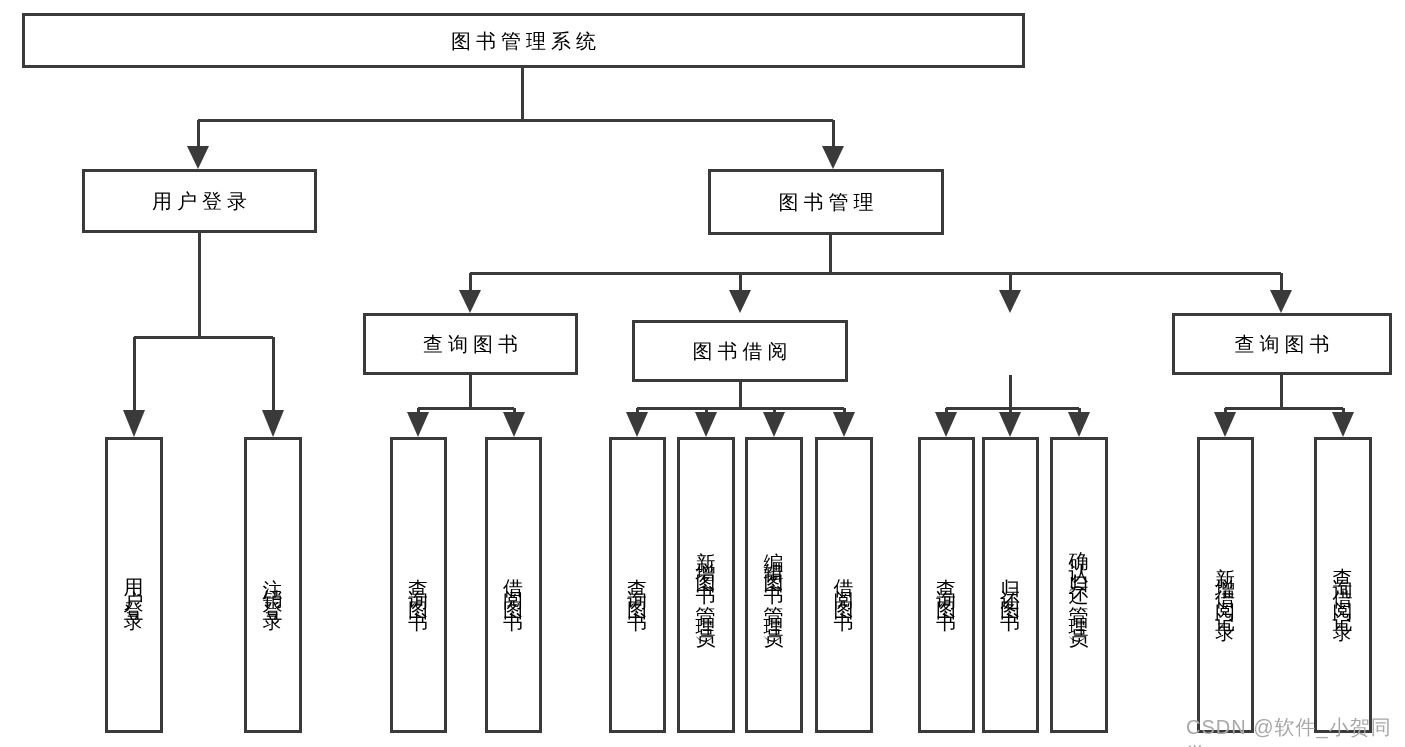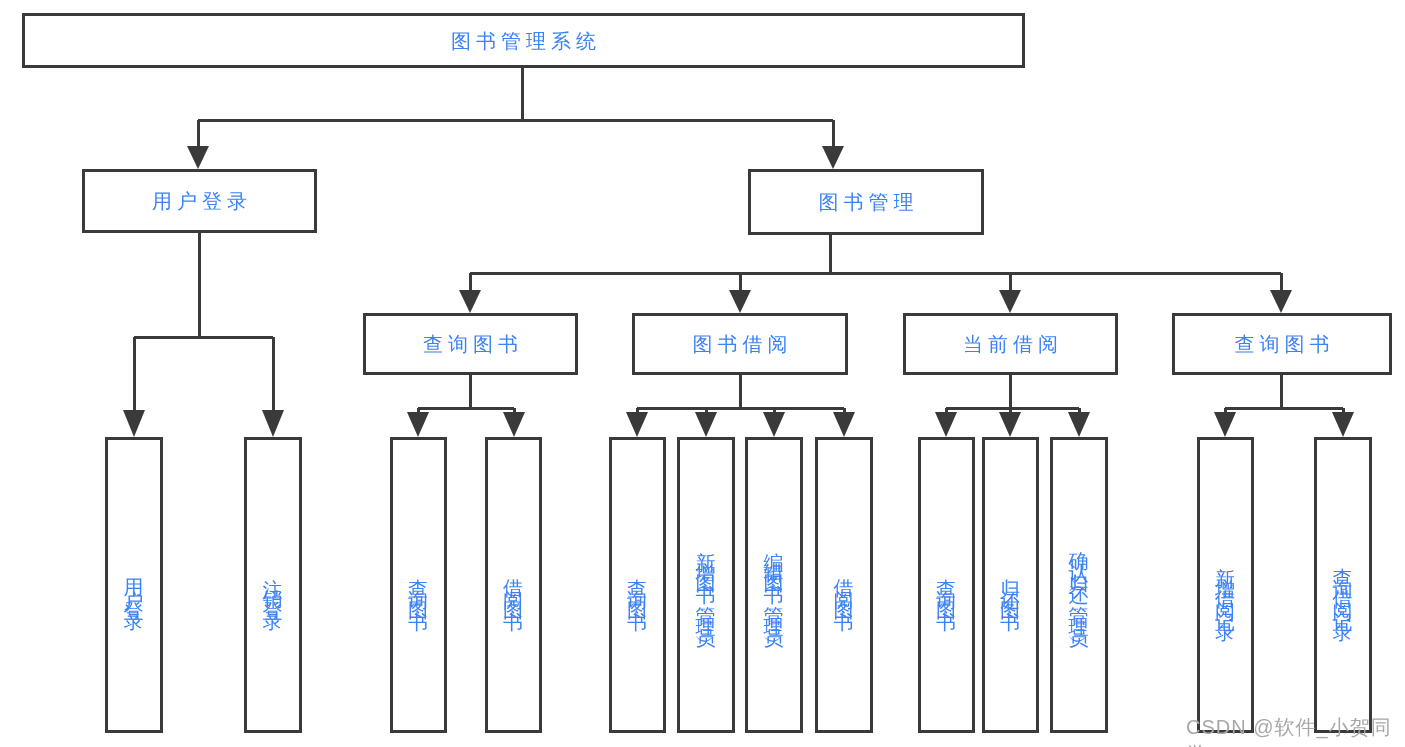--- a/index.html
+++ b/index.html
@@ -7,21 +7,21 @@
     position:relative;width:1405px;height:747px;background:#ffffff;overflow:hidden;
     font-family:"Liberation Sans","DejaVu Sans",sans-serif;
   }
   .connectors{position:absolute;left:0;top:0;width:1405px;height:747px;}
   .connectors .ln{stroke:#3a3a3a;stroke-width:3;fill:none;}
   .connectors .ah{fill:#3a3a3a;stroke:none;}
   .node{
     position:absolute;box-sizing:border-box;background:#ffffff;
     border:3px solid #3a3a3a;display:flex;align-items:center;justify-content:center;
   }
-  .lbl{color:#3b82f6;font-size:20px;line-height:1;white-space:nowrap;}
+  .lbl{color:#000000;font-size:20px;line-height:1;white-space:nowrap;}
   .h .lbl{letter-spacing:5px;padding-left:5px;}
   .v .lbl{
     writing-mode:vertical-rl;text-orientation:mixed;
     letter-spacing:11px;white-space:normal;
   }
   .watermark{
     position:absolute;left:1186px;top:714px;z-index:3;
     font-size:20px;color:#a8a8a8;letter-spacing:1px;
   }
 </style>
@@ -73,39 +73,36 @@
     </g>
   </svg>
 
   <div class="node h" style="left:22px;top:13px;width:1003px;height:55px">
     <span class="lbl">图书管理系统</span>
   </div>
 
   <div class="node h" style="left:82px;top:169px;width:235px;height:64px">
     <span class="lbl">用户登录</span>
   </div>
-  <div class="node h" style="left:748px;top:169px;width:236px;height:66px">
+  <div class="node h" style="left:708px;top:169px;width:236px;height:66px">
     <span class="lbl">图书管理</span>
   </div>
 
   <div class="node v" style="left:105px;top:437px;width:58px;height:296px">
     <span class="lbl">用户登录</span>
   </div>
   <div class="node v" style="left:244px;top:437px;width:58px;height:296px">
     <span class="lbl">注销登录</span>
   </div>
 
   <div class="node h" style="left:363px;top:313px;width:215px;height:62px">
     <span class="lbl">查询图书</span>
   </div>
-  <div class="node h" style="left:632px;top:313px;width:216px;height:62px">
+  <div class="node h" style="left:632px;top:320px;width:216px;height:62px">
     <span class="lbl">图书借阅</span>
-  </div>
-  <div class="node h" style="left:903px;top:313px;width:215px;height:62px">
-    <span class="lbl">当前借阅</span>
   </div>
   <div class="node h" style="left:1172px;top:313px;width:220px;height:62px">
     <span class="lbl">查询图书</span>
   </div>
 
   <div class="node v" style="left:390px;top:437px;width:57px;height:296px">
     <span class="lbl">查询图书</span>
   </div>
   <div class="node v" style="left:485px;top:437px;width:57px;height:296px">
     <span class="lbl">借阅图书</span>

